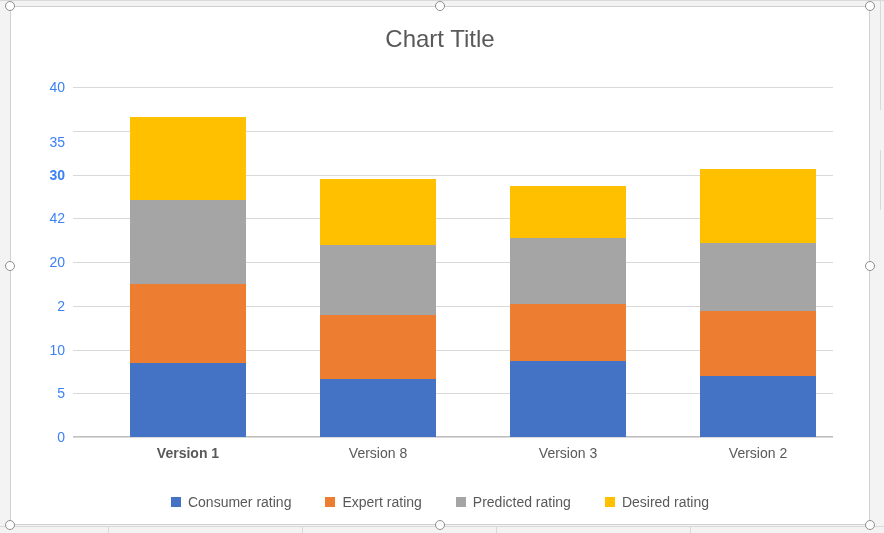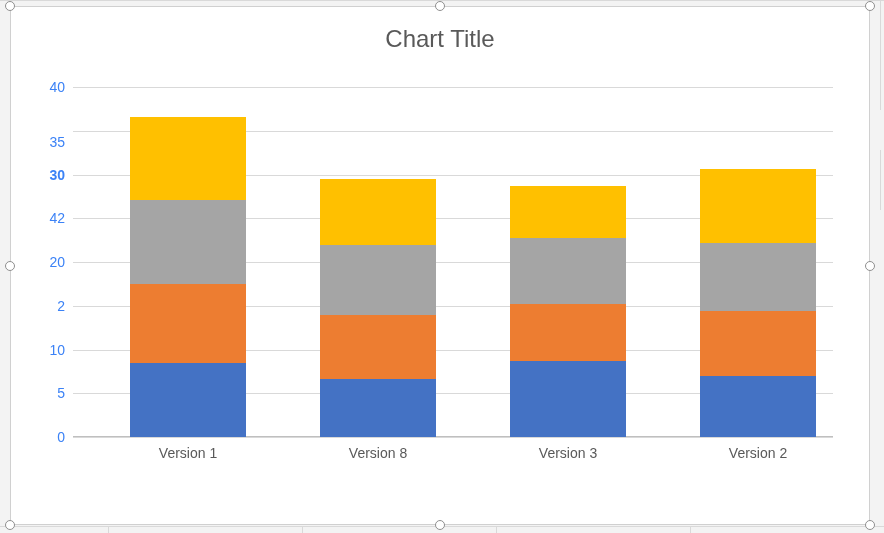--- a/index.html
+++ b/index.html
@@ -61,21 +61,21 @@
           <div class="y-tick" style="top: 0px;">40</div>
         </div>
       <div class="axis-line"></div>
       <div id="bars">
           <div class="bar-group" style="left: 57px;">
             <div class="seg" style="bottom: 0px; height: 74.375px; background: rgb(68, 114, 196);"></div>
             <div class="seg" style="bottom: 74.375px; height: 78.75px; background: rgb(237, 125, 49);"></div>
             <div class="seg" style="bottom: 153.125px; height: 84px; background: rgb(165, 165, 165);"></div>
             <div class="seg" style="bottom: 237.125px; height: 83.125px; background: rgb(255, 192, 0);"></div>
           </div>
-          <div class="x-label" style="left: 35px;">Version 1</div>
+          <div class="x-label" style="left: 35px; font-weight: bold;">Version 1</div>
           <div class="bar-group" style="left: 247px;">
             <div class="seg" style="bottom: 0px; height: 57.75px; background: rgb(68, 114, 196);"></div>
             <div class="seg" style="bottom: 57.75px; height: 64.75px; background: rgb(237, 125, 49);"></div>
             <div class="seg" style="bottom: 122.5px; height: 70px; background: rgb(165, 165, 165);"></div>
             <div class="seg" style="bottom: 192.5px; height: 65.625px; background: rgb(255, 192, 0);"></div>
           </div>
           <div class="x-label" style="left: 225px;">Version 8</div>
           <div class="bar-group" style="left: 437px;">
             <div class="seg" style="bottom: 0px; height: 76.125px; background: rgb(68, 114, 196);"></div>
             <div class="seg" style="bottom: 76.125px; height: 56.875px; background: rgb(237, 125, 49);"></div>
@@ -86,20 +86,38 @@
           <div class="bar-group" style="left: 627px;">
             <div class="seg" style="bottom: 0px; height: 61.25px; background: rgb(68, 114, 196);"></div>
             <div class="seg" style="bottom: 61.25px; height: 64.75px; background: rgb(237, 125, 49);"></div>
             <div class="seg" style="bottom: 126px; height: 68.25px; background: rgb(165, 165, 165);"></div>
             <div class="seg" style="bottom: 194.25px; height: 73.5px; background: rgb(255, 192, 0);"></div>
           </div>
           <div class="x-label" style="left: 605px;">Version 2</div>
         </div>
     </div>
 
+    <div class="legend" id="legend">
+        <div class="legend-item">
+          <span class="swatch" style="background: rgb(68, 114, 196);"></span>
+          <span>Consumer rating</span>
+        </div>
+        <div class="legend-item">
+          <span class="swatch" style="background: rgb(237, 125, 49);"></span>
+          <span>Expert rating</span>
+        </div>
+        <div class="legend-item">
+          <span class="swatch" style="background: rgb(165, 165, 165);"></span>
+          <span>Predicted rating</span>
+        </div>
+        <div class="legend-item">
+          <span class="swatch" style="background: rgb(255, 192, 0);"></span>
+          <span>Desired rating</span>
+        </div>
+      </div>
   </div>
 
   <div class="sel-handle" style="left:5px;top:1px"></div>
   <div class="sel-handle" style="left:435px;top:1px"></div>
   <div class="sel-handle" style="left:865px;top:1px"></div>
   <div class="sel-handle" style="left:5px;top:261px"></div>
   <div class="sel-handle" style="left:865px;top:261px"></div>
   <div class="sel-handle" style="left:5px;top:520px"></div>
   <div class="sel-handle" style="left:435px;top:520px"></div>
   <div class="sel-handle" style="left:865px;top:520px"></div>

